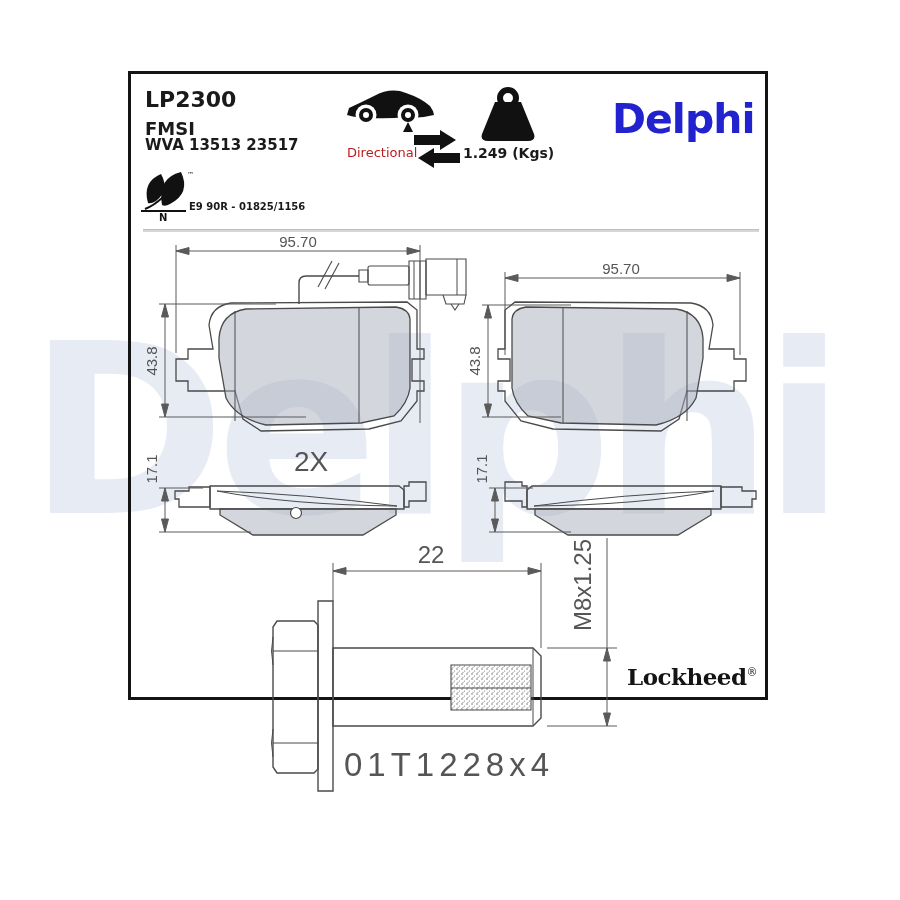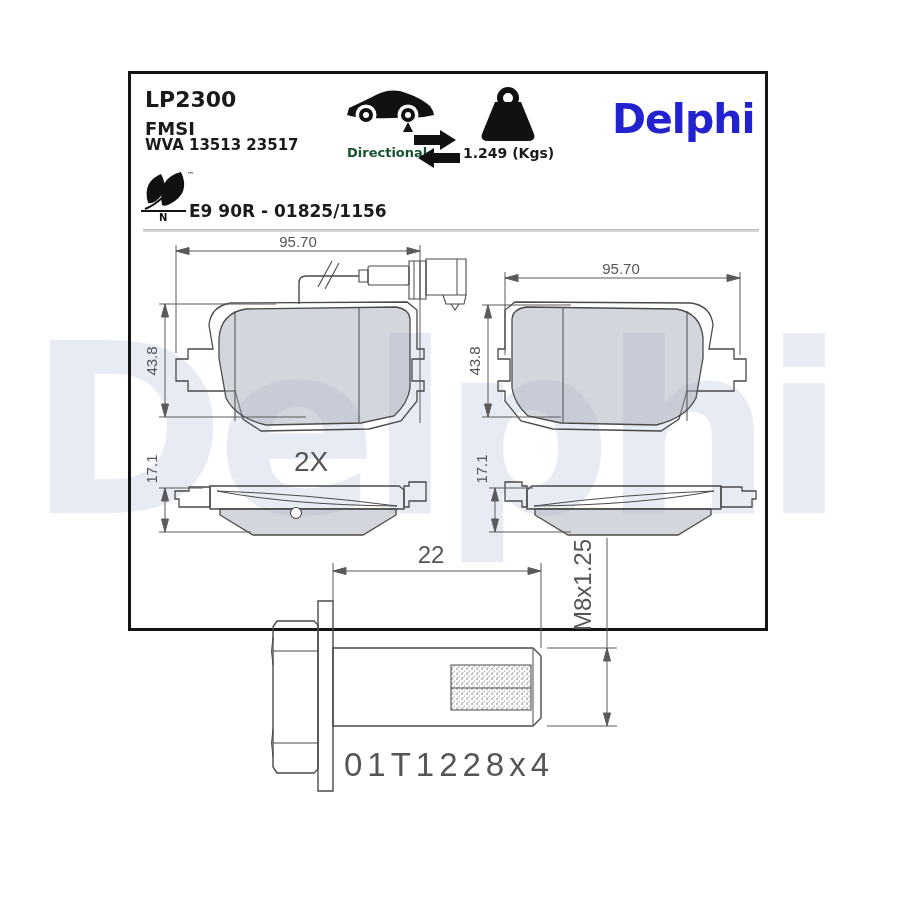--- a/index.html
+++ b/index.html
@@ -9,38 +9,38 @@
   }
   
   .watermark{
     position:absolute;left:28px;top:312px;z-index:0;
     font-family:"DejaVu Sans",sans-serif;font-weight:700;
     font-size:238px;line-height:1;letter-spacing:-9px;color:#e6ebf4;
     user-select:none;white-space:nowrap;
   }
   
   .frame{
-    position:absolute;left:128px;top:71px;width:640px;height:560px;
+    position:absolute;left:128px;top:71px;width:640px;height:629px;
     border:3px solid #141414;z-index:1;box-sizing:border-box;background:transparent;
   }
   .abs{position:absolute;}
   .part-number{left:14px;top:13px;font-size:22px;font-weight:700;}
   .fmsi{left:14px;top:44px;font-size:18px;font-weight:700;}
   .wva{left:14px;top:62px;font-size:15px;font-weight:700;}
   .car-icon{left:213px;top:10px;width:95px;height:48px;}
-  .directional{left:216px;top:71px;font-size:13px;color:#14532d;font-weight:bold;}
+  .directional{left:216px;top:71px;font-size:13px;color:#b91c1c;}
   .dir-arrows{left:283px;top:56px;width:46px;height:38px;}
   .weight-icon{left:343px;top:13px;width:68px;height:58px;}
   .weight-text{left:332px;top:71px;font-size:14px;font-weight:700;}
   .brand-logo{
     left:481px;top:21px;font-size:41px;font-weight:700;color:#2222cf;
     letter-spacing:-1px;font-family:"DejaVu Sans",sans-serif;
   }
   .eco-icon{left:8px;top:94px;width:56px;height:54px;}
-  .approval{left:58px;top:127px;font-size:17px;font-weight:700;}
+  .approval{left:58px;top:127px;font-size:10px;font-weight:700;}
   .divider{left:12px;top:155px;width:616px;height:2px;background:#d6d6d6;border-top:1px solid #bdbdbd;}
   .drawing-svg{left:0;top:159px;width:634px;height:560px;}
   .lockheed{
     right:8px;bottom:7px;font-family:"DejaVu Serif",serif;font-weight:700;
     font-size:23px;letter-spacing:-0.5px;color:#141414;
   }
   .lockheed sup{font-size:11px;font-weight:400;}
   
   .drawing-svg path,.drawing-svg line,.drawing-svg rect,.drawing-svg circle{vector-effect:non-scaling-stroke;}
   text.dim{font-family:"Liberation Sans",sans-serif;font-size:15px;fill:#555;}
@@ -233,13 +233,16 @@
       <line x1="416" y1="415" x2="486" y2="415"></line>
       <line x1="416" y1="493" x2="486" y2="493"></line>
       <polygon points="476,415 472.5,428 479.5,428"></polygon>
       <polygon points="476,493 472.5,480 479.5,480"></polygon>
       <text class="dim-lg" x="460" y="352" text-anchor="middle" stroke="none" transform="rotate(-90 460 352)">M8x1.25</text>
     </g>
 
     <text class="dim-xl" x="318" y="543" text-anchor="middle">01T1228x4</text>
   </svg>
 
+  <div class="abs lockheed">
+    <span>Lockheed</span><sup>®</sup>
+  </div>
 </div>
 
 </body></html>

